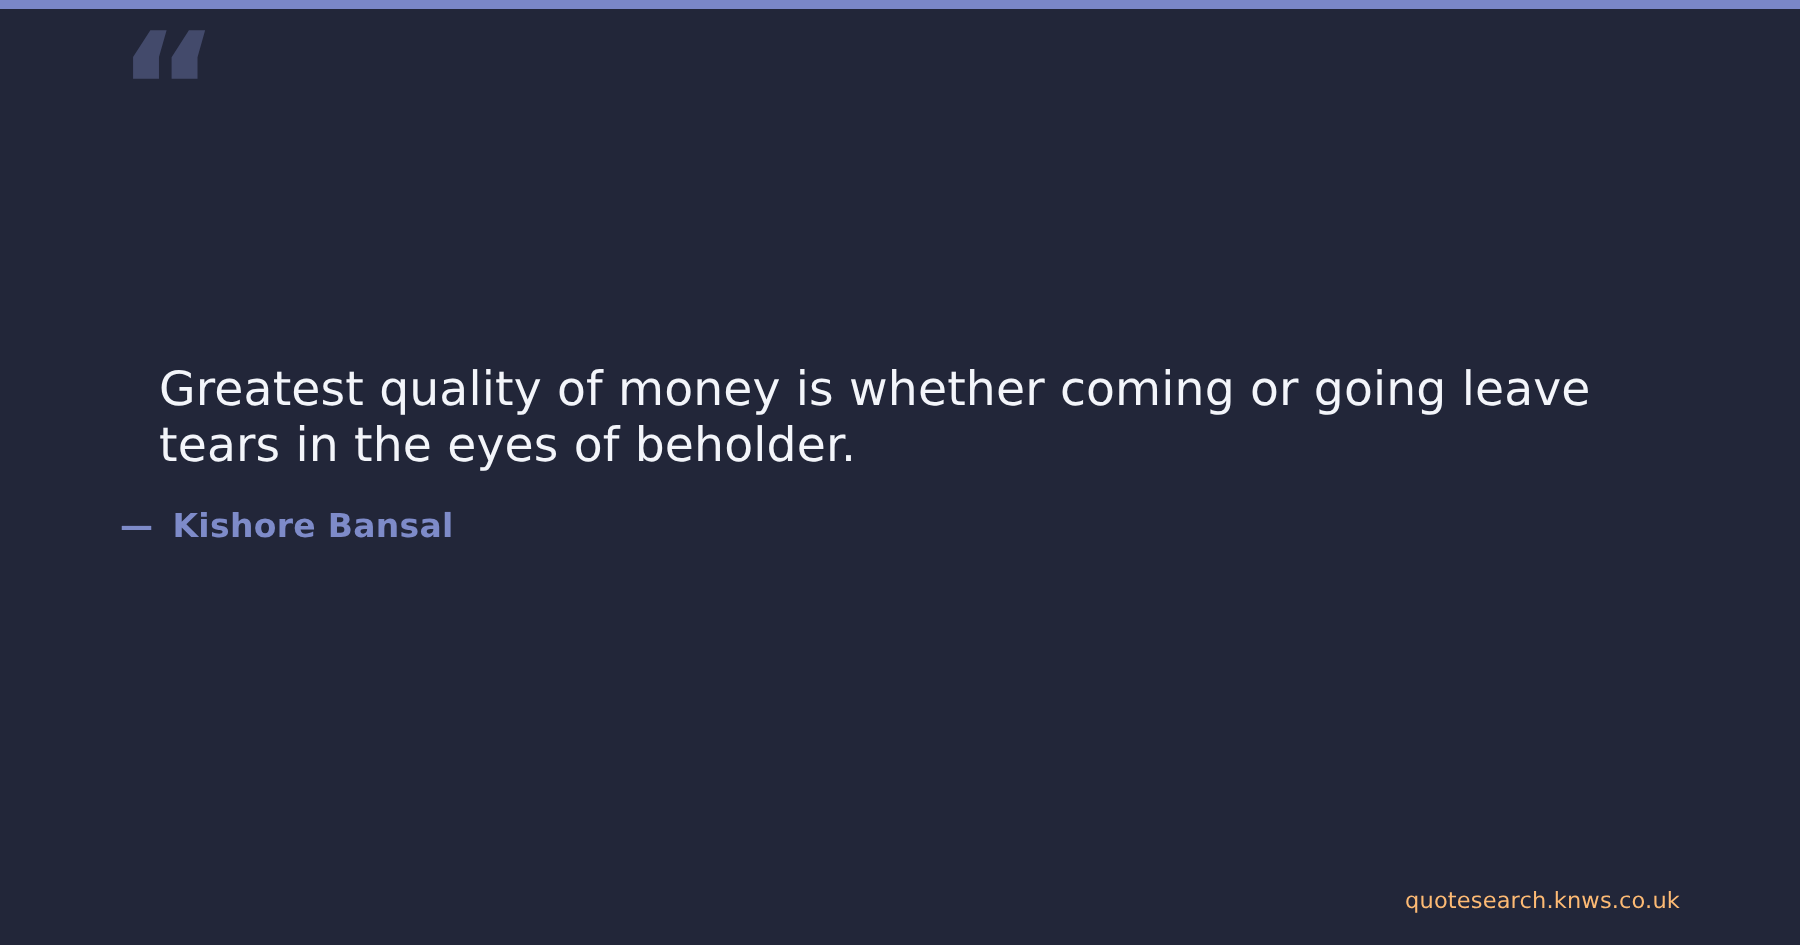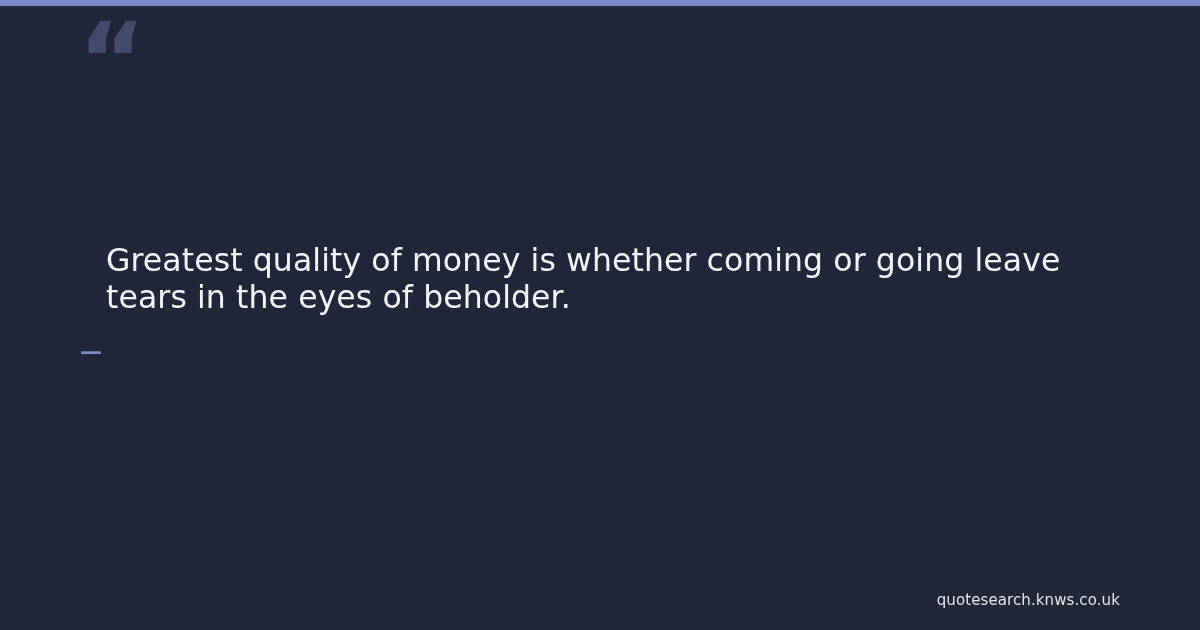--- a/index.html
+++ b/index.html
@@ -93,36 +93,37 @@
   }
 
   
   .watermark {
     position: absolute;
     right: 80px;
     bottom: 21px;
     font-family: "DejaVu Sans", "Liberation Sans", sans-serif;
     font-size: 15px;
     font-weight: 400;
-    color: #e5e5e5;
+    color: #fdba74;
     letter-spacing: 0.1px;
   }
 </style>
 </head>
 <body>
 
 <div class="quote-card">
 
   <div class="accent-bar"></div>
 
   <div class="quote-mark">“</div>
 
   <div class="quote-body">
     <p class="quote-text">Greatest quality of money is whether coming or going leave tears in the eyes of beholder.</p>
   </div>
 
   <div class="attribution">
     <span class="attribution-dash">—</span>
+    <span class="attribution-author">Kishore Bansal</span>
   </div>
 
   <div class="watermark">quotesearch.knws.co.uk</div>
 
 </div>
 
 </body></html>

